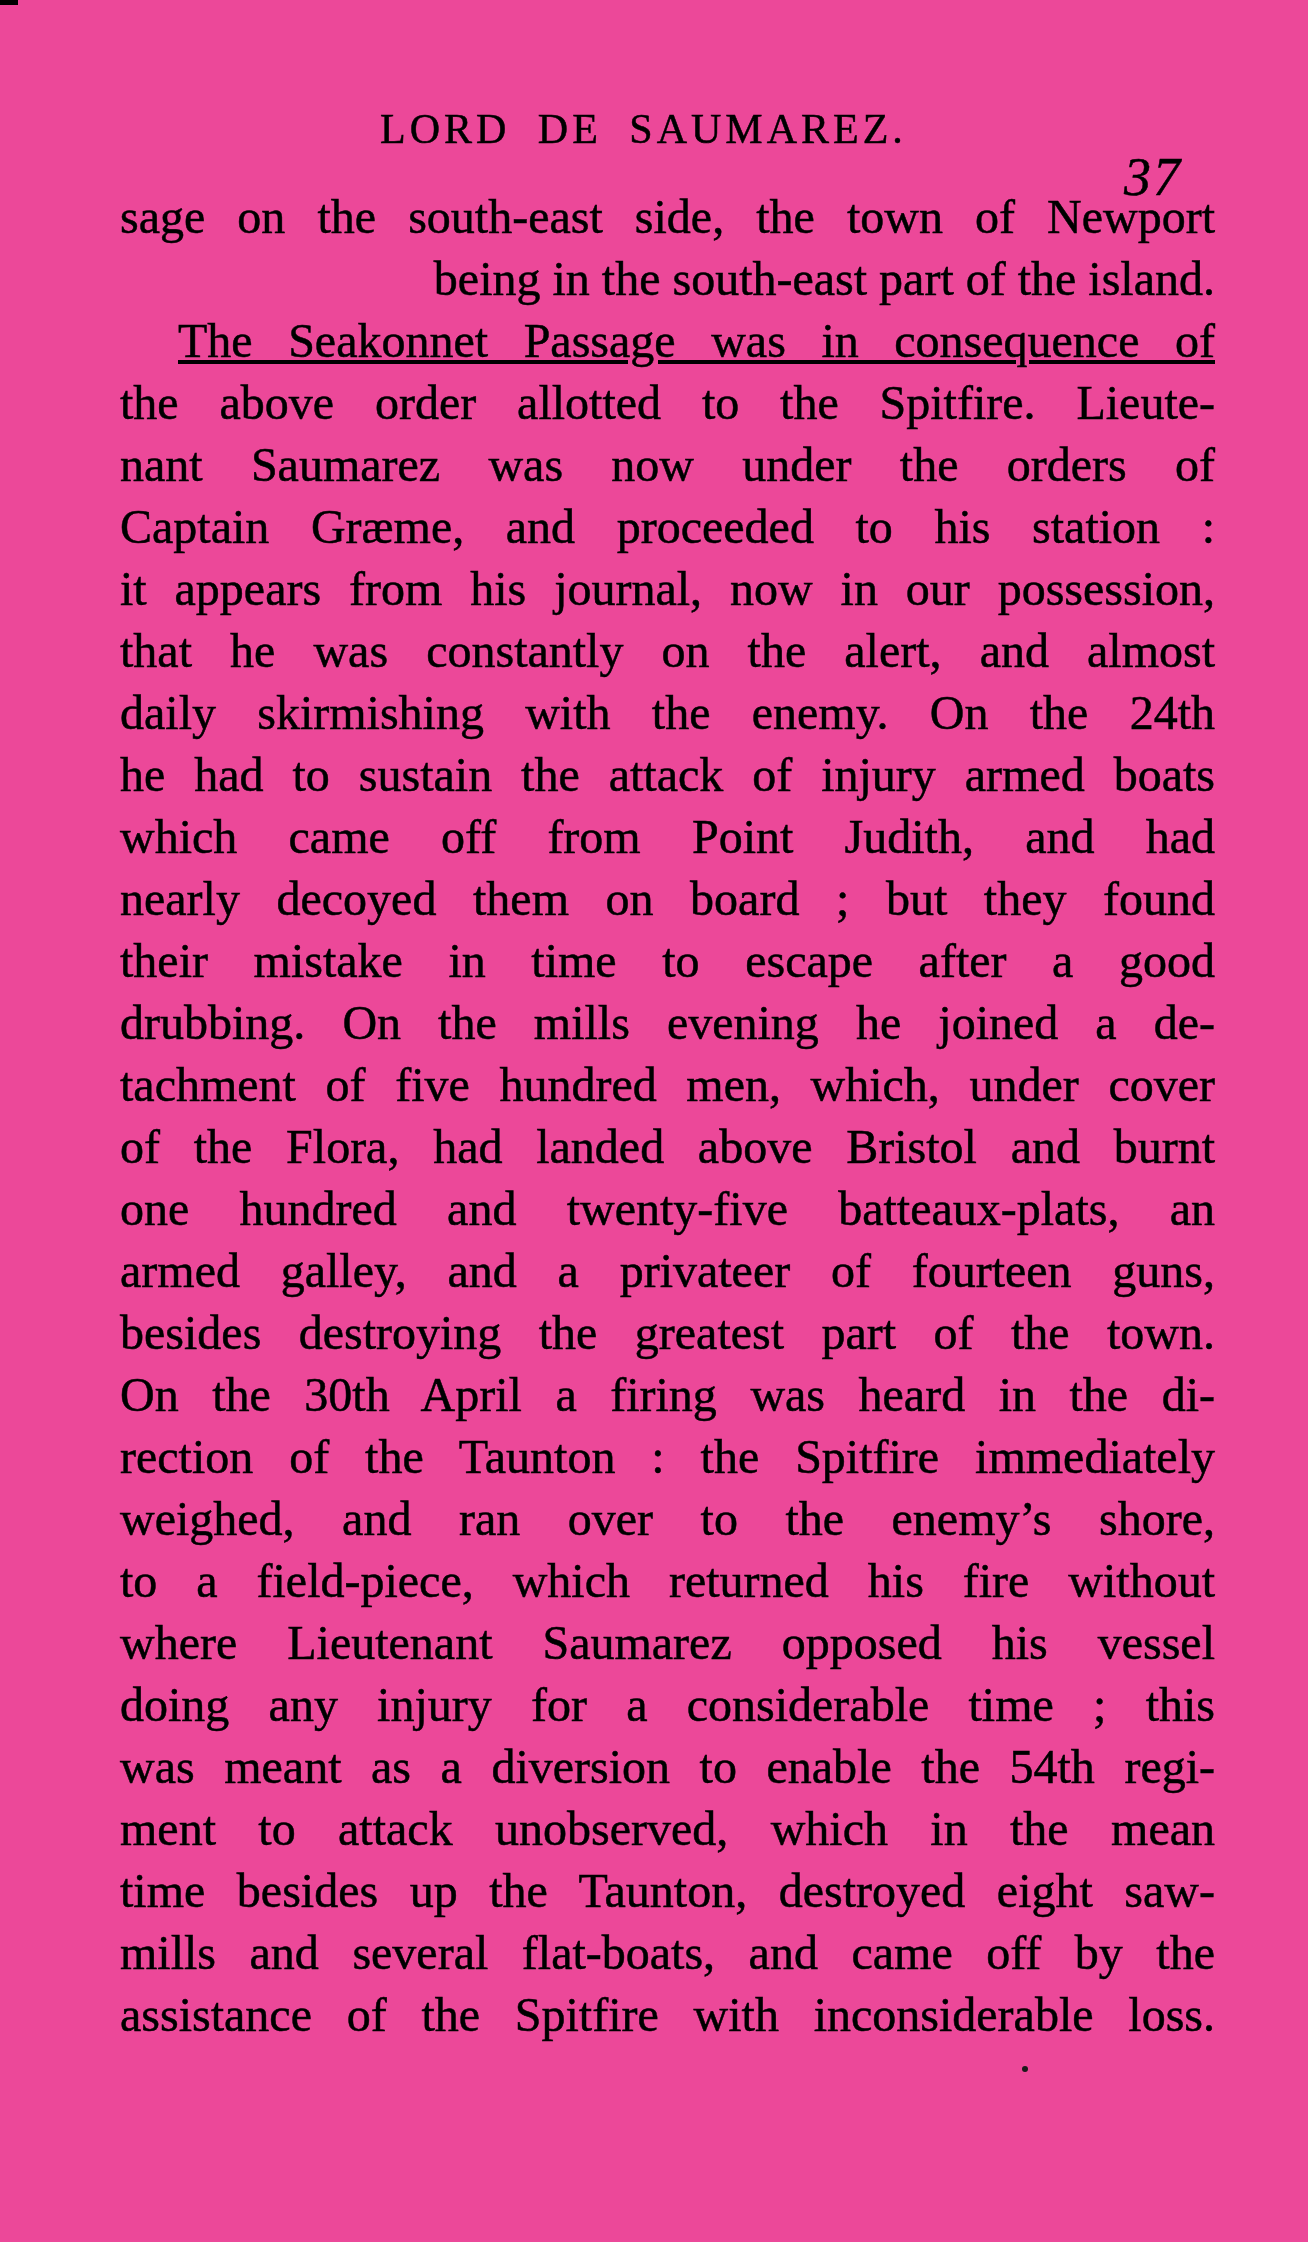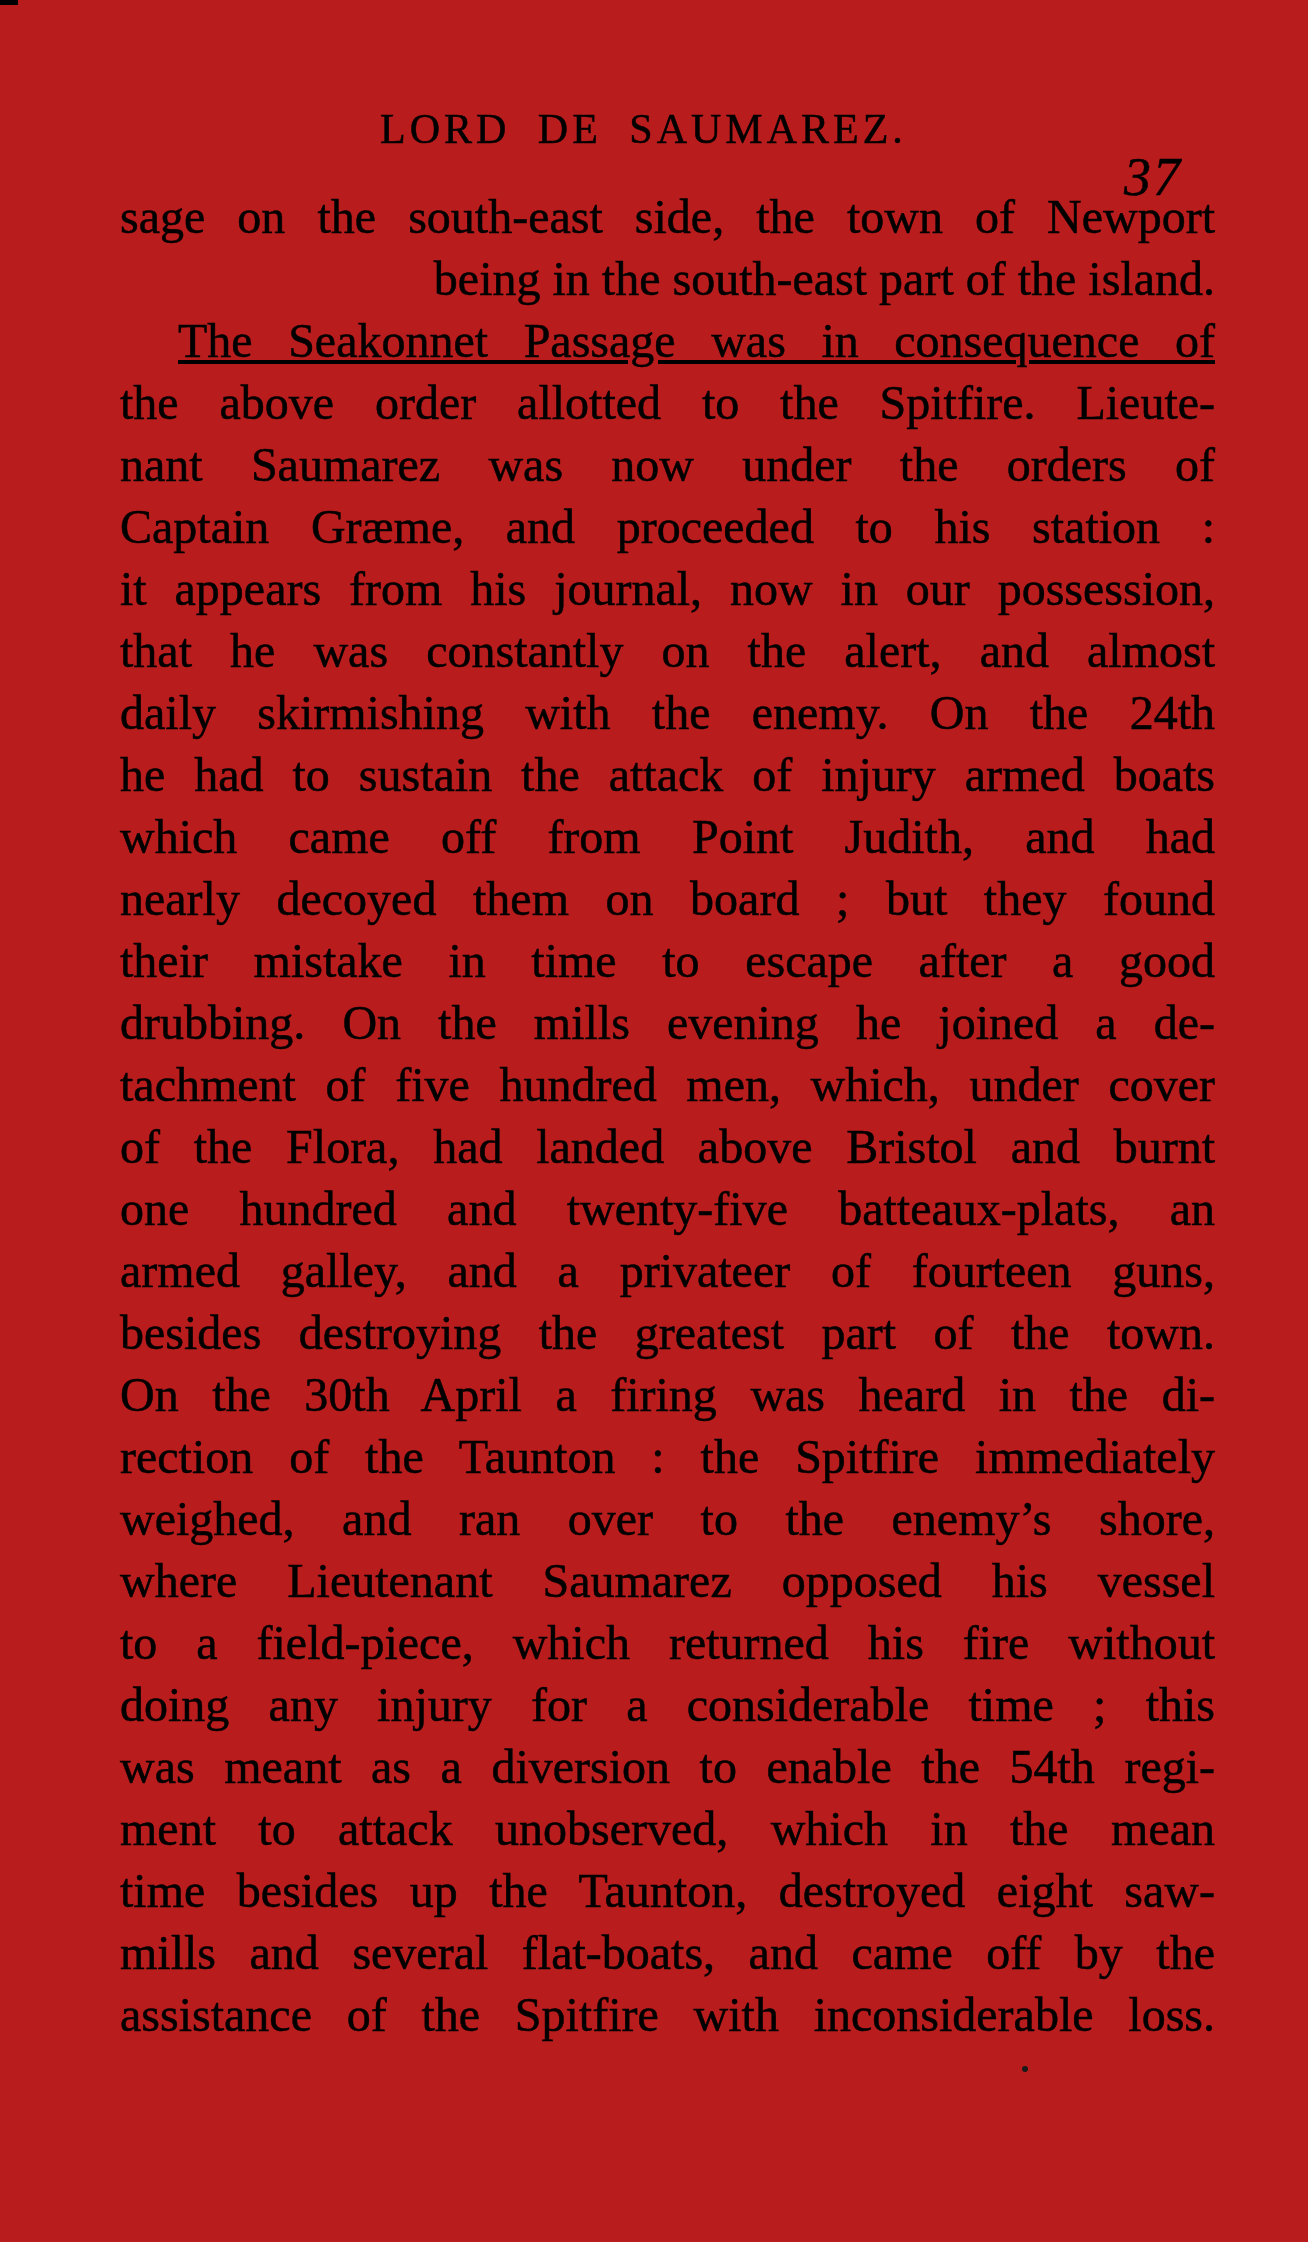--- a/index.html
+++ b/index.html
@@ -4,21 +4,21 @@
 <style>
   html, body {
     margin: 0;
     padding: 0;
     background: #ffffff;
   }
   .page {
     position: relative;
     width: 1308px;
     height: 2242px;
-    background: #b91c1c;
+    background: #ec4899;
     color: #000000;
     font-family: "Liberation Serif", "DejaVu Serif", serif;
     overflow: hidden;
     -webkit-text-stroke: 0.5px #000;
   }
   .header-title {
     position: absolute;
     left: 380px;
     top: 108px;
     font-size: 42px;
@@ -102,22 +102,22 @@
       <div class="line just">their mistake in time to escape after a good</div>
       <div class="line just">drubbing. On the mills evening he joined a de-</div>
       <div class="line just">tachment of five hundred men, which, under cover</div>
       <div class="line just">of the Flora, had landed above Bristol and burnt</div>
       <div class="line just">one hundred and twenty-five batteaux-plats, an</div>
       <div class="line just">armed galley, and a privateer of fourteen guns,</div>
       <div class="line just">besides destroying the greatest part of the town.</div>
       <div class="line just">On the 30th April a firing was heard in the di-</div>
       <div class="line just">rection of the Taunton : the Spitfire immediately</div>
       <div class="line just">weighed, and ran over to the enemy’s shore,</div>
+      <div class="line just">to a field-piece, which returned his fire without</div>
       <div class="line just">where Lieutenant Saumarez opposed his vessel</div>
-      <div class="line just">to a field-piece, which returned his fire without</div>
       <div class="line just">doing any injury for a considerable time ; this</div>
       <div class="line just">was meant as a diversion to enable the 54th regi-</div>
       <div class="line just">ment to attack unobserved, which in the mean</div>
       <div class="line just">time besides up the Taunton, destroyed eight saw-</div>
       <div class="line just">mills and several flat-boats, and came off by the</div>
       <div class="line just">assistance of the Spitfire with inconsiderable loss.</div>
     </div>
 
   <div class="speck"></div>
 </div>

